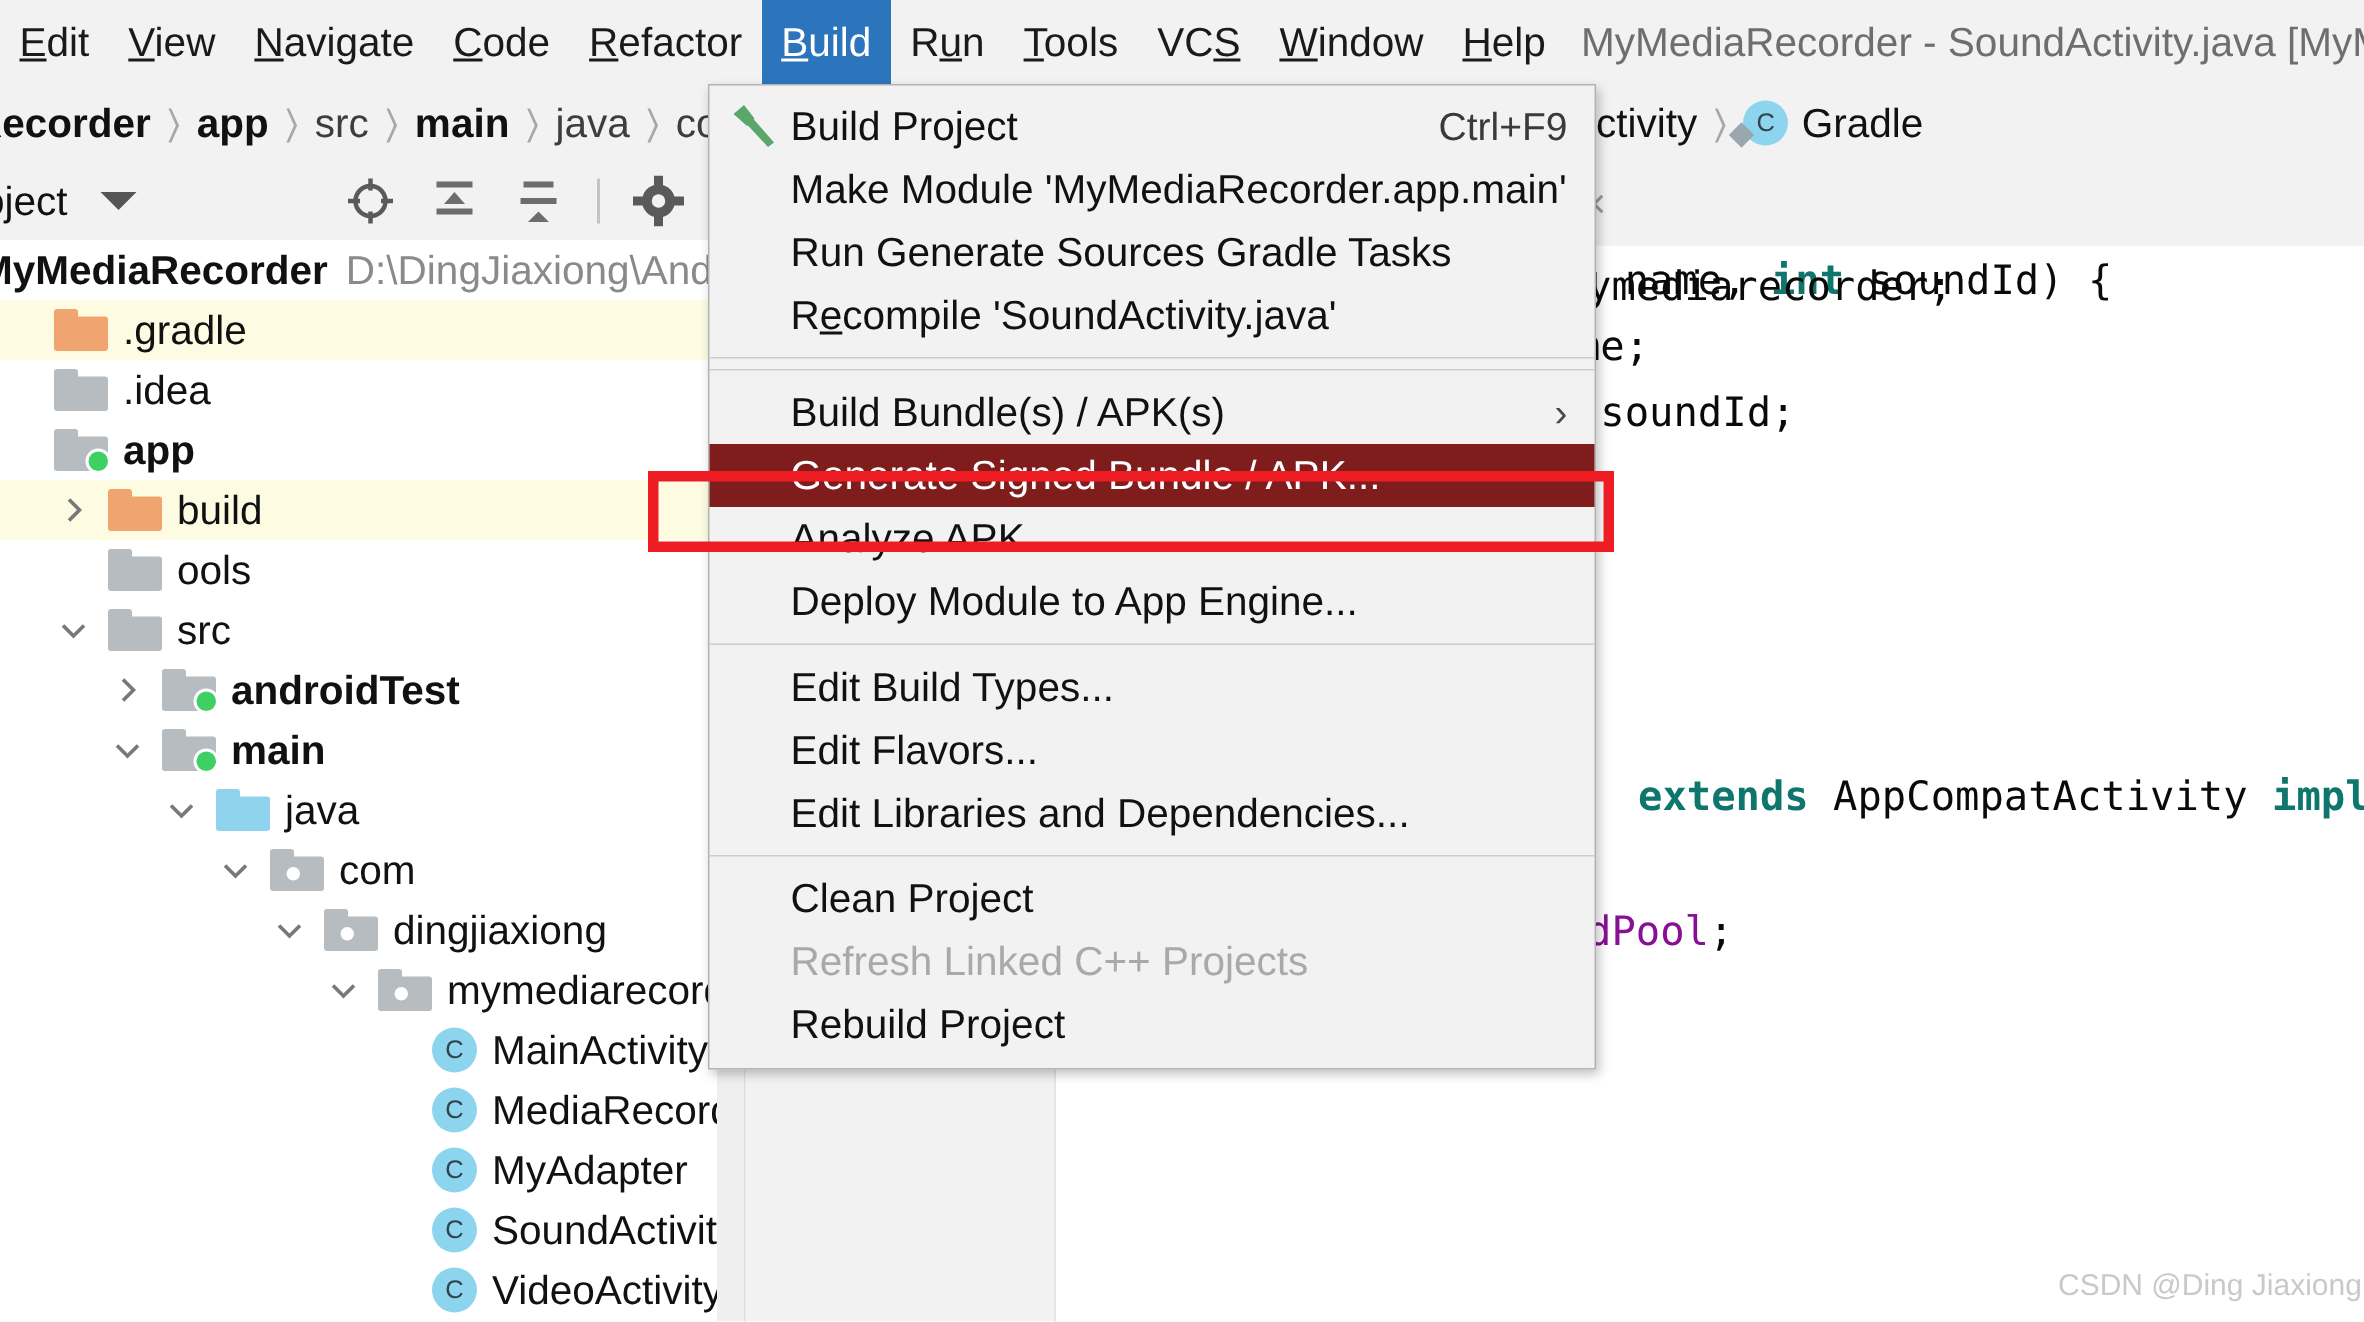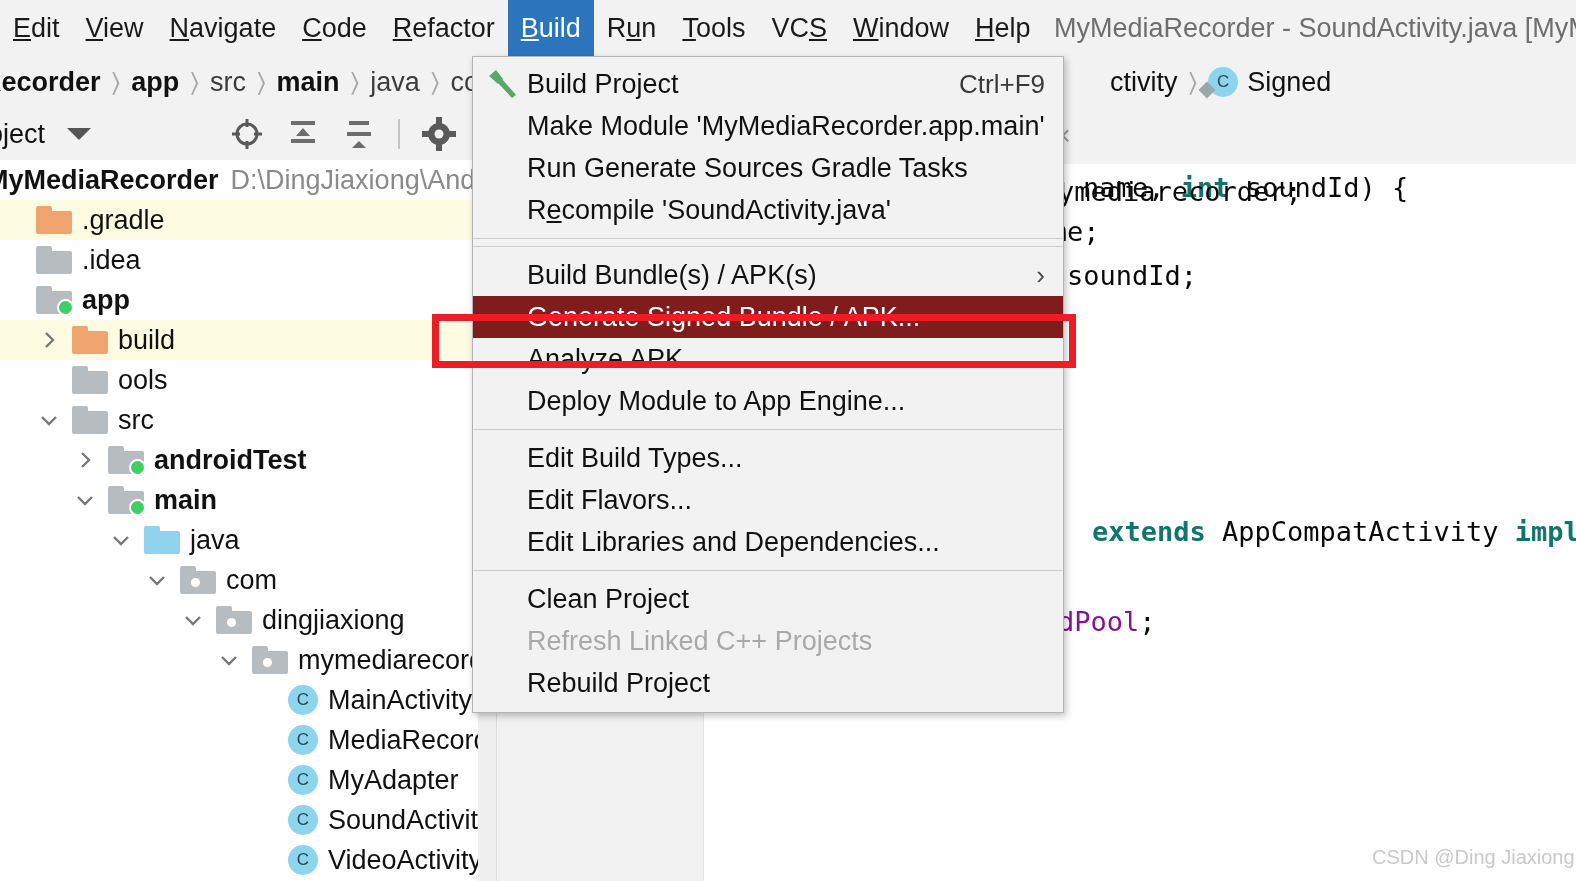--- a/index.html
+++ b/index.html
@@ -217,27 +217,27 @@
       <span class="crumb b">main</span>
       <span class="sep">〉</span>
       <span class="crumb g">java</span>
       <span class="sep">〉</span>
       <span class="crumb g">co</span>
     </div>
 </div>
 <div class="abs" style="left:1040px;top:56px;height:52px;display:flex;align-items:center;" id="crumb-right-wrap">
   <div style="width:2px;height:40px;background:#d2d2d2;margin-right:22px;"></div>
   <div style="display:flex;align-items:center;" id="crumb-right">
-      <span style="display: flex;  margin-left: 46px;">
+      <span style="display: flex; ">
         <span class="crumb">ctivity</span>
       </span>
       <span class="sep">〉</span>
       <span style="display: flex; align-items: center;">
         <span class="ccls">C</span>
-        <span class="crumb">Signed</span>
+        <span class="crumb">Gradle</span>
       </span>
     </div>
 </div>
 
 <div class="abs" id="projpanel">
   <div class="abs" id="projhead">
     <span class="ptitle">oject</span>
     <span class="tri-dn"></span>
     <div class="tools">
       <span class="ticon">

